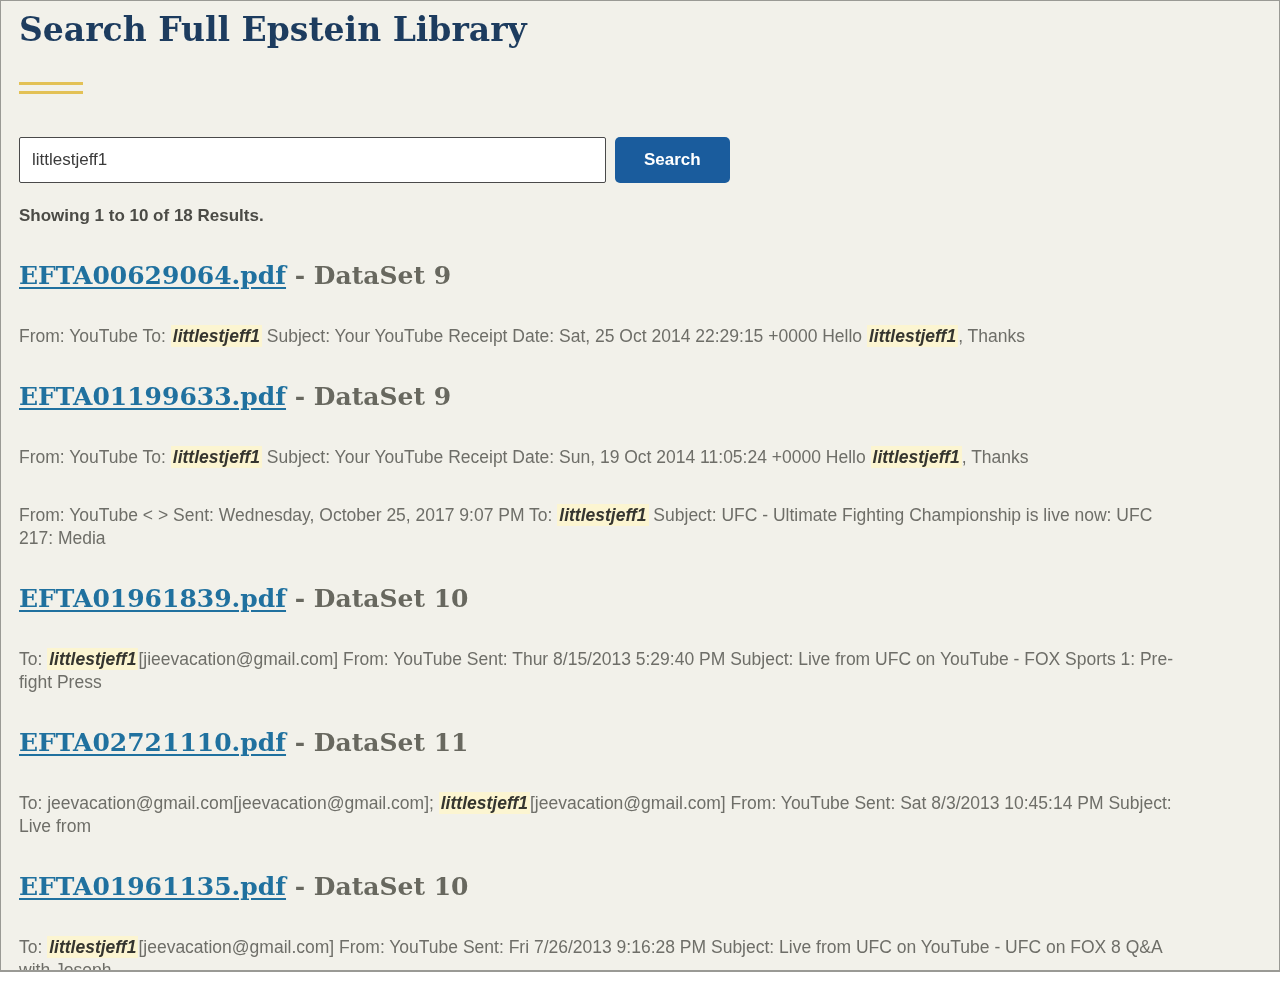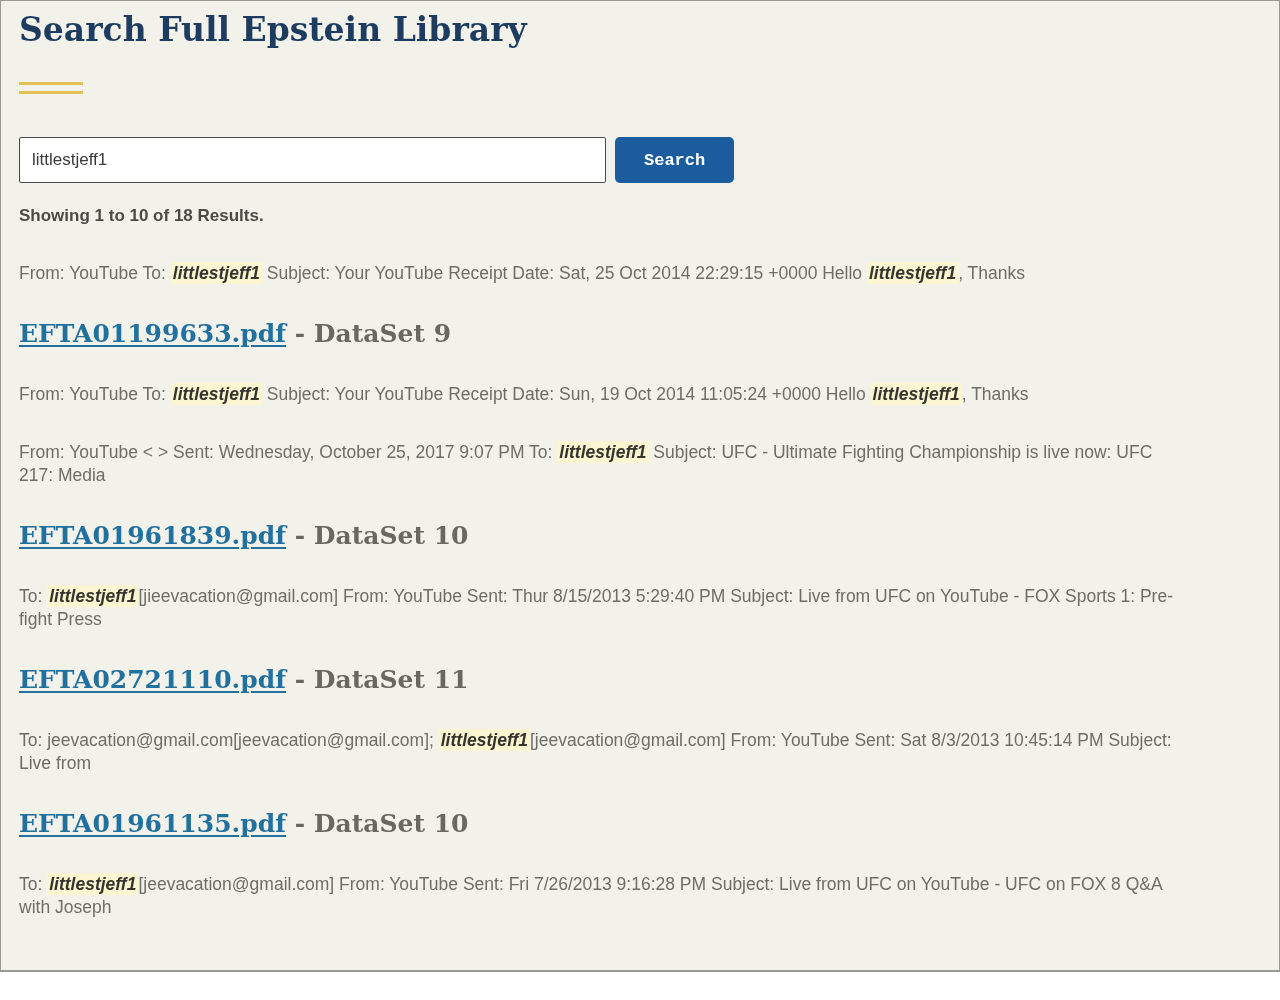--- a/index.html
+++ b/index.html
@@ -63,21 +63,21 @@
     outline: none;
   }
   .search-button {
     margin-left: 9px;
     height: 46px;
     padding: 0 29px;
     background: var(--button-bg);
     color: var(--button-text);
     border: none;
     border-radius: 5px;
-    font-family: Liberation Mono, monospace;
+    font-family: Liberation Sans, sans-serif;
     font-size: 17px;
     font-weight: 700;
     cursor: pointer;
   }
   .results-summary {
     margin-top: 22px;
     font-size: 17px;
     font-weight: 700;
     line-height: 22px;
     color: var(--summary-color);
@@ -126,20 +126,23 @@
 
     <div class="search-row">
       <input class="search-input" type="text" value="littlestjeff1" style="">
       <button class="search-button">Search</button>
     </div>
 
     <div class="results-summary">Showing 1 to 10 of 18 Results.</div>
 
     <div>
   <div>
+    <h2 class="result-title">
+      <a class="result-file-link">EFTA00629064.pdf</a><span class="result-sep"> - </span><span class="result-dataset">DataSet 9</span>
+    </h2>
     <p class="result-snippet"><span>From: YouTube To: </span><span class="hl">littlestjeff1</span><span> Subject: Your YouTube Receipt Date: Sat, 25 Oct 2014 22:29:15 +0000 Hello </span><span class="hl">littlestjeff1</span><span>, Thanks</span></p>
   </div>
 
   <div>
     <h2 class="result-title">
       <a class="result-file-link">EFTA01199633.pdf</a><span class="result-sep"> - </span><span class="result-dataset">DataSet 9</span>
     </h2>
     <p class="result-snippet"><span>From: YouTube To: </span><span class="hl">littlestjeff1</span><span> Subject: Your YouTube Receipt Date: Sun, 19 Oct 2014 11:05:24 +0000 Hello </span><span class="hl">littlestjeff1</span><span>, Thanks</span></p>
   </div>
 

